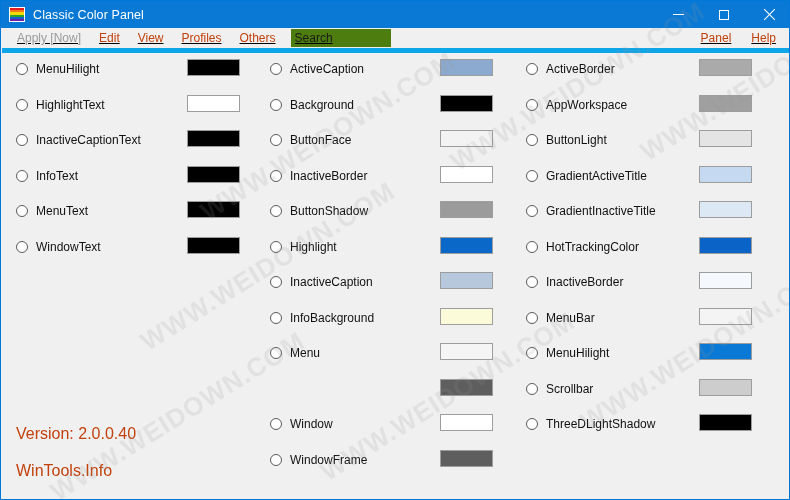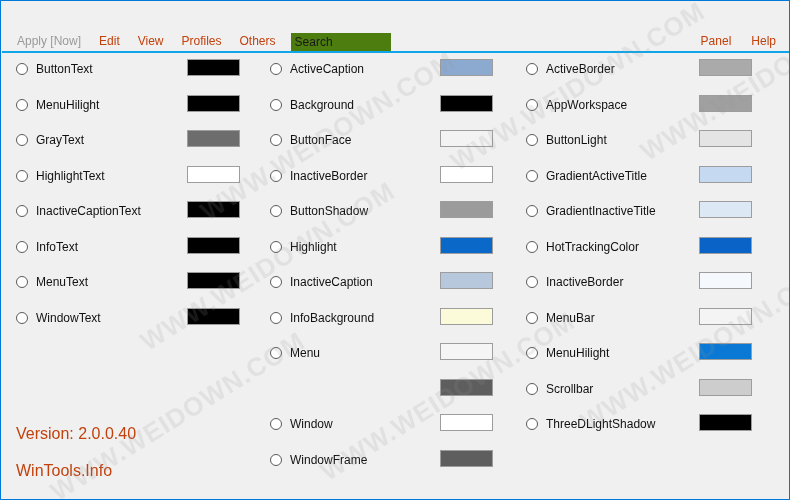--- a/index.html
+++ b/index.html
@@ -82,23 +82,24 @@
   .glyph-close::after  { transform: rotate(-45deg); }
 
   
   .menubar {
     position: absolute;
     left: 1px; top: 27px;
     width: 788px;
     height: 25px;
     background: #f0f0f0;
     display: flex;
-    align-items: flex-end;
-    border-bottom: 2px solid #0ea5e9;
-    box-sizing: border-box;
+    align-items: center;
+    border-bottom: 5px solid #0ea5e9;
+    box-sizing: border-box;
+    text-decoration: underline;
   }
   .menu-item {
     font-size: 12px;
     color: #c2410c;
     padding: 3px 9px;
     white-space: nowrap;
     cursor: default;
   }
   .menu-item.disabled { color: #9a9a9a; }
   .menu-item:first-child { margin-left: 6px; }
@@ -202,56 +203,64 @@
     transform: rotate(-32deg);
     white-space: nowrap;
     letter-spacing: 1px;
   }
 </style>
 </head>
 <body>
 
 <div id="app">
 
+  <div class="titlebar">
+    <div class="app-icon" id="app-icon">
+        <span style="background: rgb(232, 30, 30);"></span>
+        <span style="background: rgb(240, 122, 22);"></span>
+        <span style="background: rgb(245, 217, 10);"></span>
+        <span style="background: rgb(40, 164, 40);"></span>
+        <span style="background: rgb(21, 96, 208);"></span>
+        <span style="background: rgb(106, 31, 168);"></span>
+      </div>
+    <div class="title-text">Classic Color Panel</div>
+    <div class="win-controls">
+      <div class="win-btn">
+        <span class="glyph-min"></span>
+      </div>
+      <div class="win-btn">
+        <span class="glyph-max"></span>
+      </div>
+      <div class="win-btn close">
+        <span class="glyph-close"></span>
+      </div>
+    </div>
+  </div>
 
   <div class="menubar">
     <div class="menu-item disabled">Apply [Now]</div>
     <div class="menu-item">Edit</div>
     <div class="menu-item">View</div>
     <div class="menu-item">Profiles</div>
     <div class="menu-item">Others</div>
     <input class="search-box" type="text" placeholder="Search" style="">
     <div class="menu-right">
       <div class="menu-item right-item">Panel</div>
       <div class="menu-item right-item">Help</div>
     </div>
   </div>
 
   <div class="content">
     <div class="column col1" id="col1">
         <div class="color-row">
           <div class="radio-label">
             <span class="radio"></span>
-            <span class="row-label">ButtonText</span>
-          </div>
-          <div class="swatch" style="background: rgb(0, 0, 0);"></div>
-        </div>
-        <div class="color-row">
-          <div class="radio-label">
-            <span class="radio"></span>
             <span class="row-label">MenuHilight</span>
           </div>
           <div class="swatch" style="background: rgb(0, 0, 0);"></div>
-        </div>
-        <div class="color-row">
-          <div class="radio-label">
-            <span class="radio"></span>
-            <span class="row-label">GrayText</span>
-          </div>
-          <div class="swatch" style="background: rgb(109, 109, 109);"></div>
         </div>
         <div class="color-row">
           <div class="radio-label">
             <span class="radio"></span>
             <span class="row-label">HighlightText</span>
           </div>
           <div class="swatch" style="background: rgb(255, 255, 255);"></div>
         </div>
         <div class="color-row">
           <div class="radio-label">

